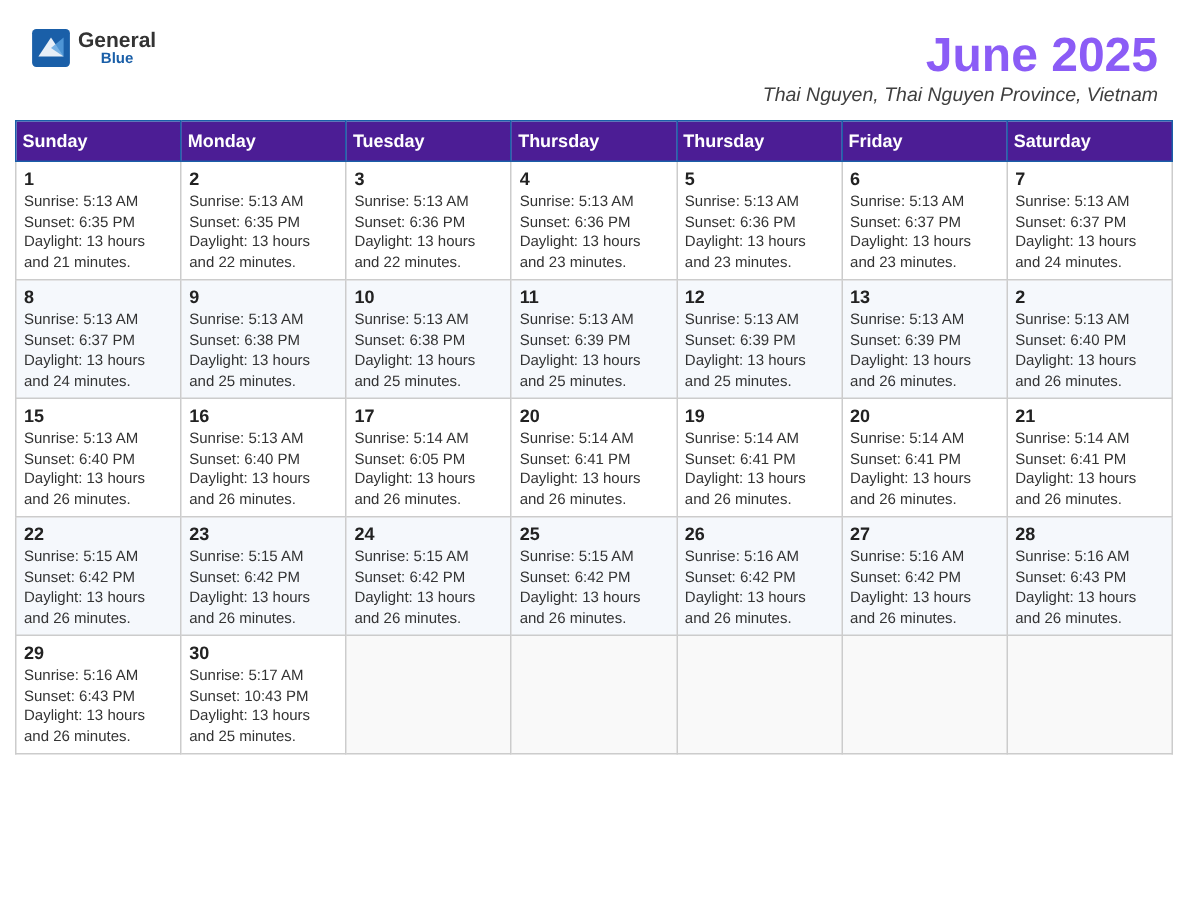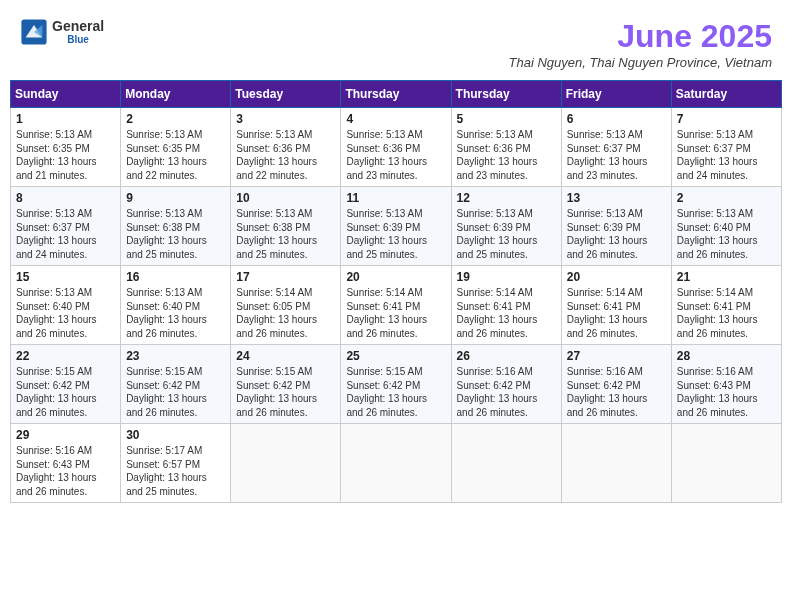--- a/index.html
+++ b/index.html
@@ -339,21 +339,21 @@
         <td>
           <span class="day-num">29</span>
           <div class="day-info">Sunrise: 5:16 AM
 Sunset: 6:43 PM
 Daylight: 13 hours
 and 26 minutes.</div>
         </td>
         <td>
           <span class="day-num">30</span>
           <div class="day-info">Sunrise: 5:17 AM
-Sunset: 6:57 PM
+Sunset: 10:43 PM
 Daylight: 13 hours
 and 25 minutes.</div>
         </td>
         <td class="empty-cell"></td>
         <td class="empty-cell"></td>
         <td class="empty-cell"></td>
         <td class="empty-cell"></td>
         <td class="empty-cell"></td>
       </tr>
     </tbody>

